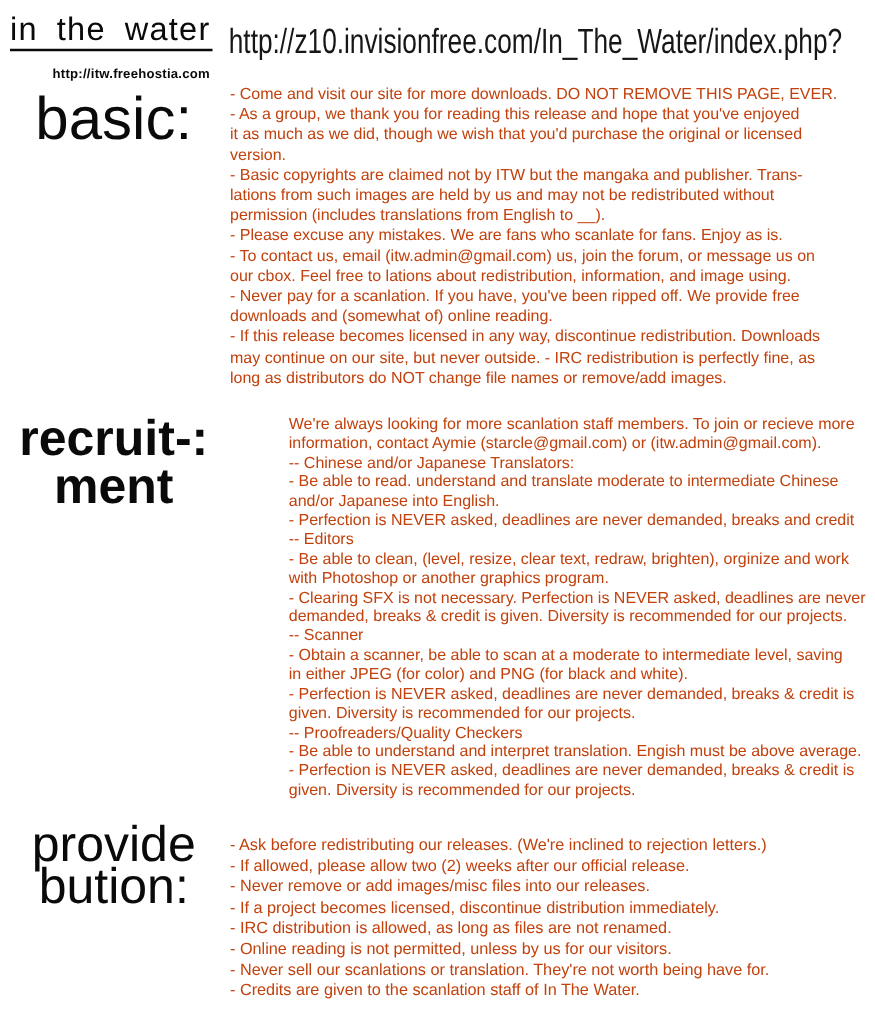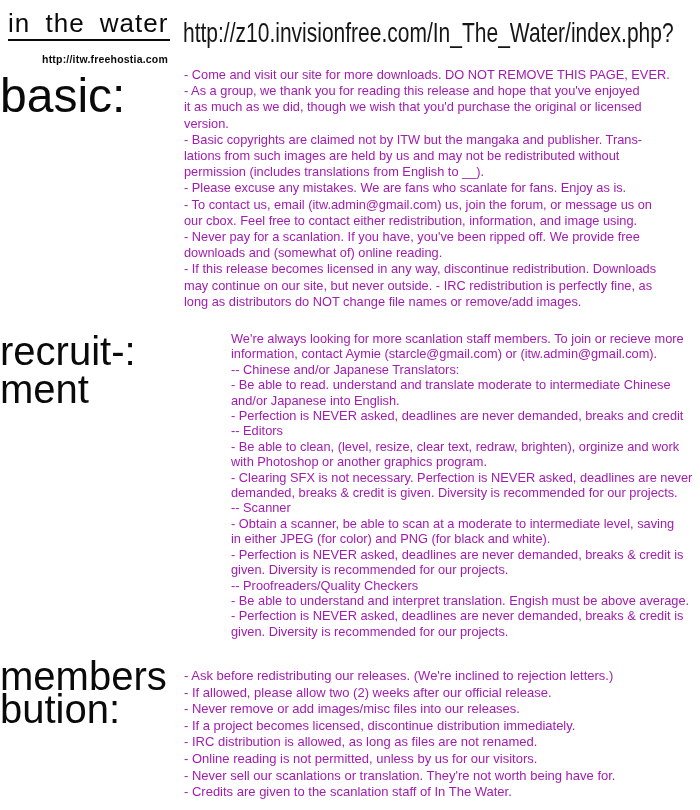--- a/index.html
+++ b/index.html
@@ -48,34 +48,34 @@
     white-space: nowrap;
     transform: scaleX(0.75);
     transform-origin: left top;
   }
 
   
   .sec-label {
     position: absolute;
     left: 0;
     width: 182px;
-    text-align: left;
+    text-align: center;
     color: #0a0a0a;
   }
   .lbl-line { display: block; }
   .label-basic   { top: 72px;  font-size: 48px; line-height: 48px; }
-  .label-recruit { top: 332px; font-size: 40px; line-height: 38px; }
+  .label-recruit { top: 332px; font-size: 40px; line-height: 38px; font-weight: bold; }
   .label-redist  { top: 660px; font-size: 40px; line-height: 33px; }
 
   
   .sec-body {
     position: absolute;
     left: 184px;
     width: 512px;
-    color: #a21caf;
+    color: #c2410c;
   }
   .body-basic   { top: 67px;  font-size: 12.8px; line-height: 16.2px; }
   .body-recruit { top: 331px; font-size: 12.8px; line-height: 15.4px; margin-left: 47px; }
   .body-redist  { top: 668px; font-size: 13px;   line-height: 16.6px; }
   .line { white-space: nowrap; }
 </style>
 </head>
 <body>
 
 <div class="page">
@@ -92,21 +92,21 @@
   <div class="sec-body body-basic">
       <div class="line">- Come and visit our site for more downloads. DO NOT REMOVE THIS PAGE, EVER.</div>
       <div class="line">- As a group, we thank you for reading this release and hope that you've enjoyed</div>
       <div class="line">it as much as we did, though we wish that you'd purchase the original or licensed</div>
       <div class="line">version.</div>
       <div class="line">- Basic copyrights are claimed not by ITW but the mangaka and publisher. Trans-</div>
       <div class="line">lations from such images are held by us and may not be redistributed without</div>
       <div class="line">permission (includes translations from English to __).</div>
       <div class="line">- Please excuse any mistakes. We are fans who scanlate for fans. Enjoy as is.</div>
       <div class="line">- To contact us, email (itw.admin@gmail.com) us, join the forum, or message us on</div>
-      <div class="line">our cbox. Feel free to contact either redistribution, information, and image using.</div>
+      <div class="line">our cbox. Feel free to lations about redistribution, information, and image using.</div>
       <div class="line">- Never pay for a scanlation. If you have, you've been ripped off. We provide free</div>
       <div class="line">downloads and (somewhat of) online reading.</div>
       <div class="line">- If this release becomes licensed in any way, discontinue redistribution. Downloads</div>
       <div class="line">may continue on our site, but never outside. - IRC redistribution is perfectly fine, as</div>
       <div class="line">long as distributors do NOT change file  names or remove/add images.</div>
     </div>
 
   <div class="sec-label label-recruit">
     <span class="lbl-line">recruit-:</span>
     <span class="lbl-line">ment</span>
@@ -128,21 +128,21 @@
       <div class="line">in either JPEG (for color) and PNG (for black and white).</div>
       <div class="line">- Perfection is NEVER asked, deadlines are never demanded, breaks &amp; credit is</div>
       <div class="line">given. Diversity is recommended for our projects.</div>
       <div class="line">-- Proofreaders/Quality Checkers</div>
       <div class="line">- Be able to understand and interpret translation. Engish must be above average.</div>
       <div class="line">- Perfection is NEVER asked, deadlines are never demanded, breaks &amp; credit is</div>
       <div class="line">given. Diversity is recommended for our projects.</div>
     </div>
 
   <div class="sec-label label-redist">
-    <span class="lbl-line">members</span>
+    <span class="lbl-line">provide</span>
     <span class="lbl-line">bution:</span>
   </div>
   <div class="sec-body body-redist">
       <div class="line">- Ask before redistributing our releases. (We're inclined to rejection letters.)</div>
       <div class="line">- If allowed, please allow two (2) weeks after our official release.</div>
       <div class="line">- Never remove or add images/misc files into our releases.</div>
       <div class="line">- If a project becomes licensed, discontinue distribution immediately.</div>
       <div class="line">- IRC distribution is allowed, as long as files are not renamed.</div>
       <div class="line">- Online reading is not permitted, unless by us for our visitors.</div>
       <div class="line">- Never sell our scanlations or translation. They're not worth being have for.</div>

